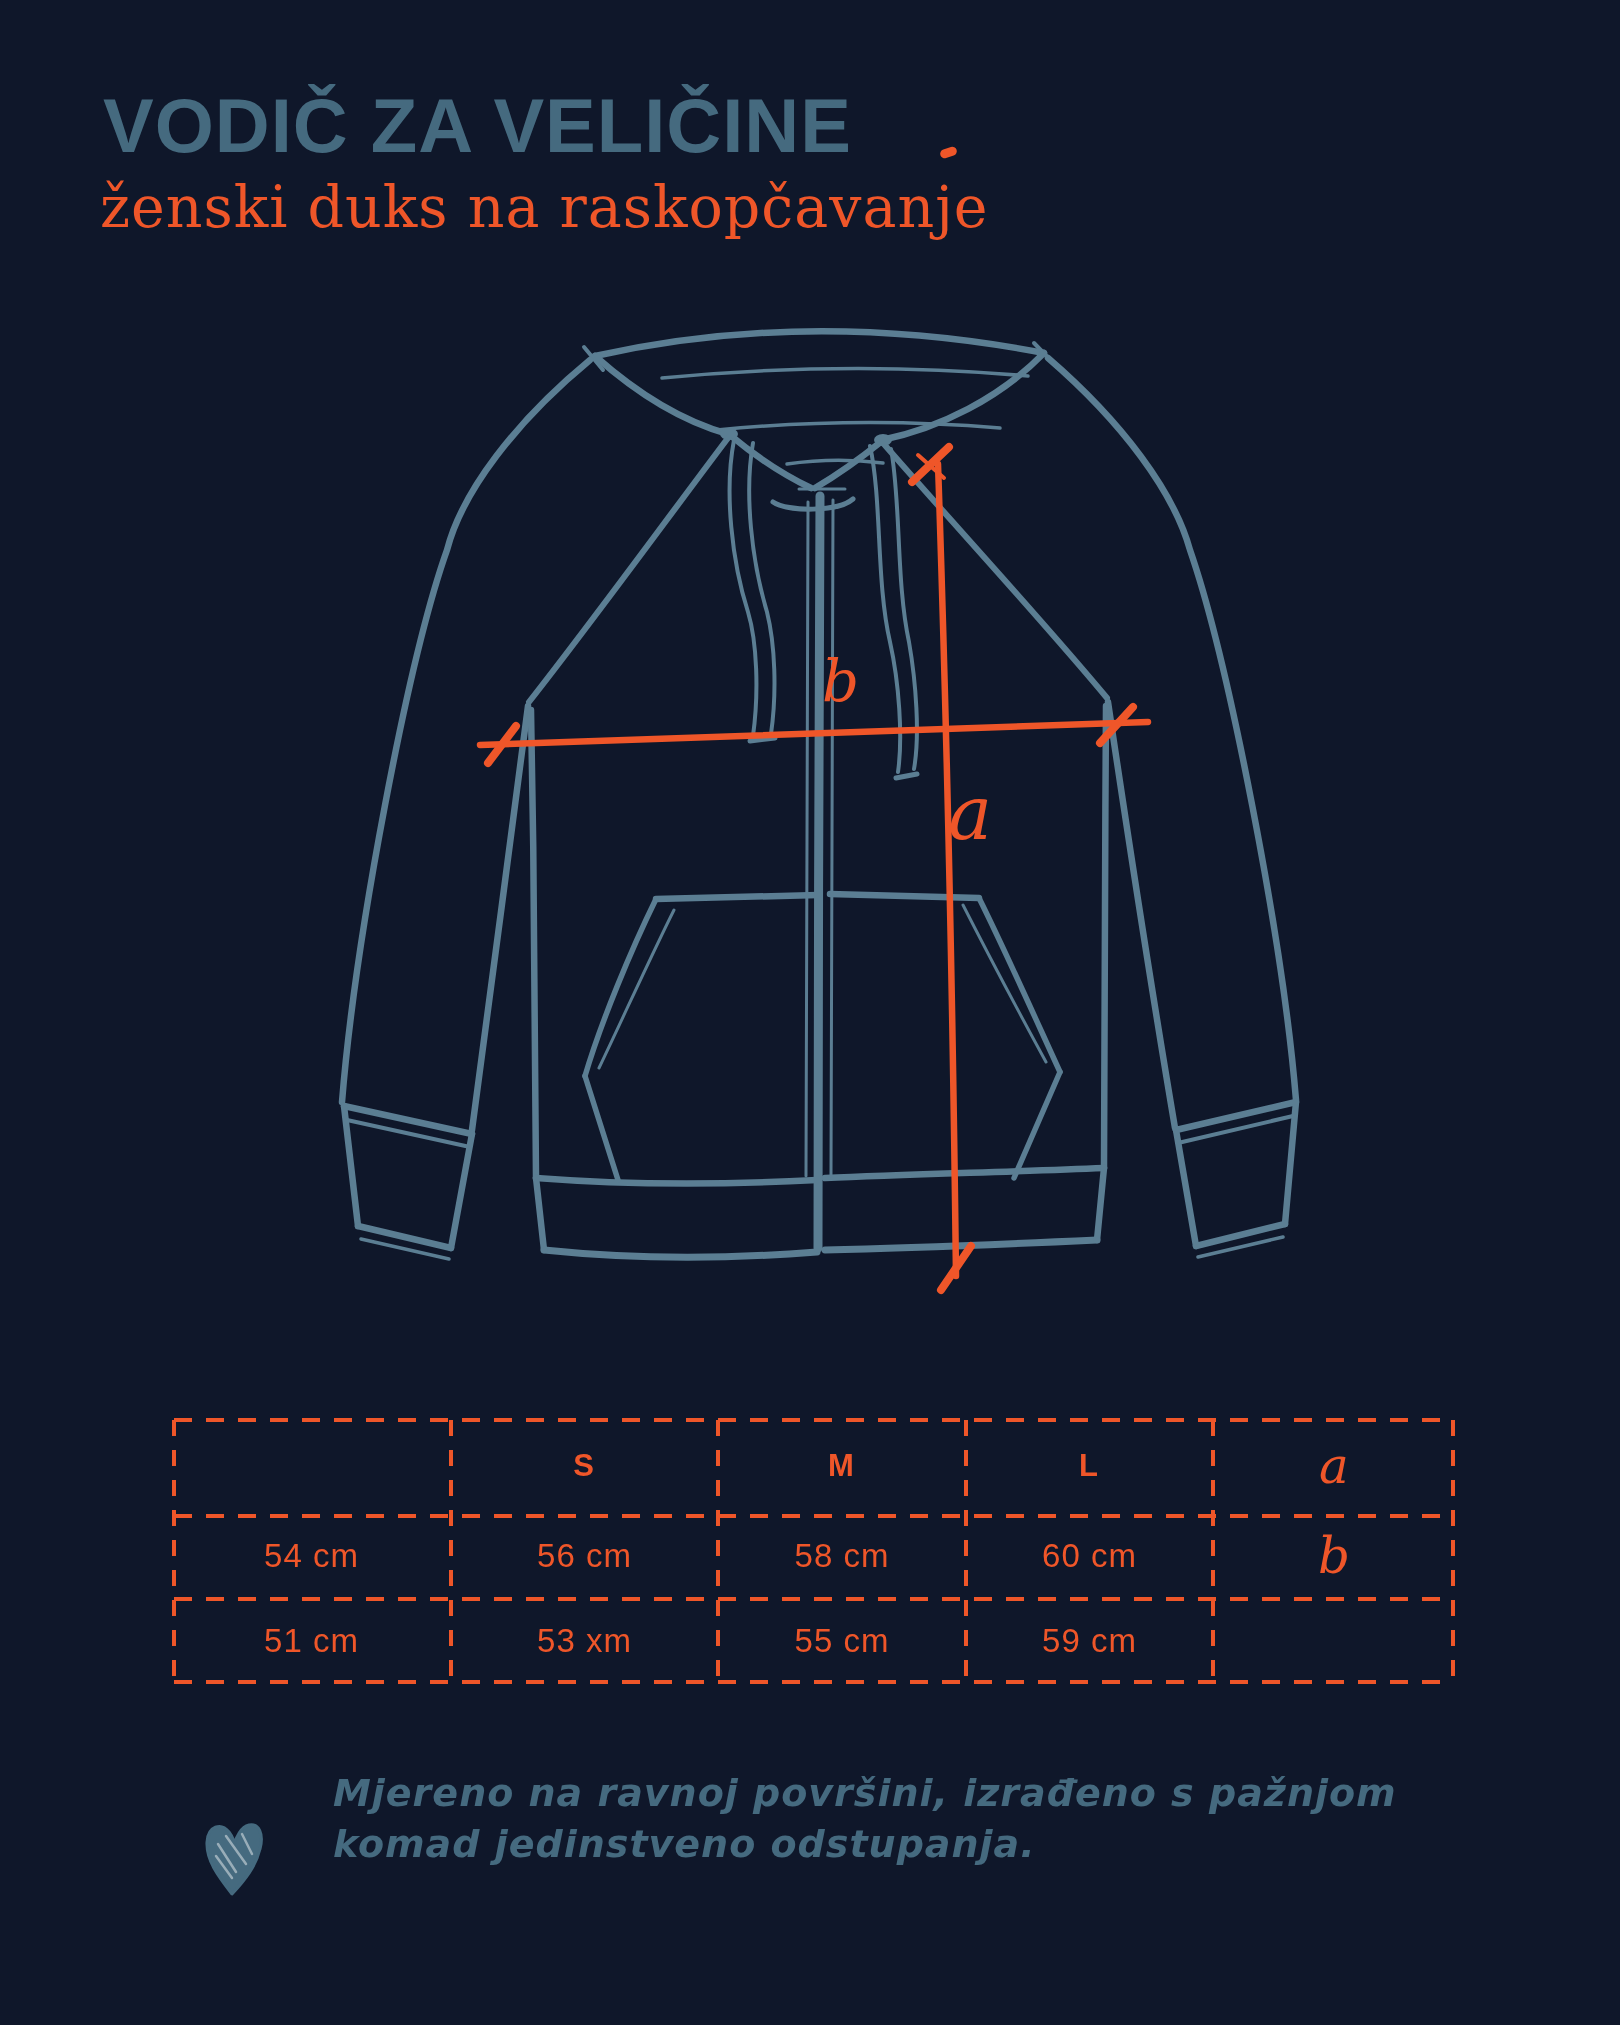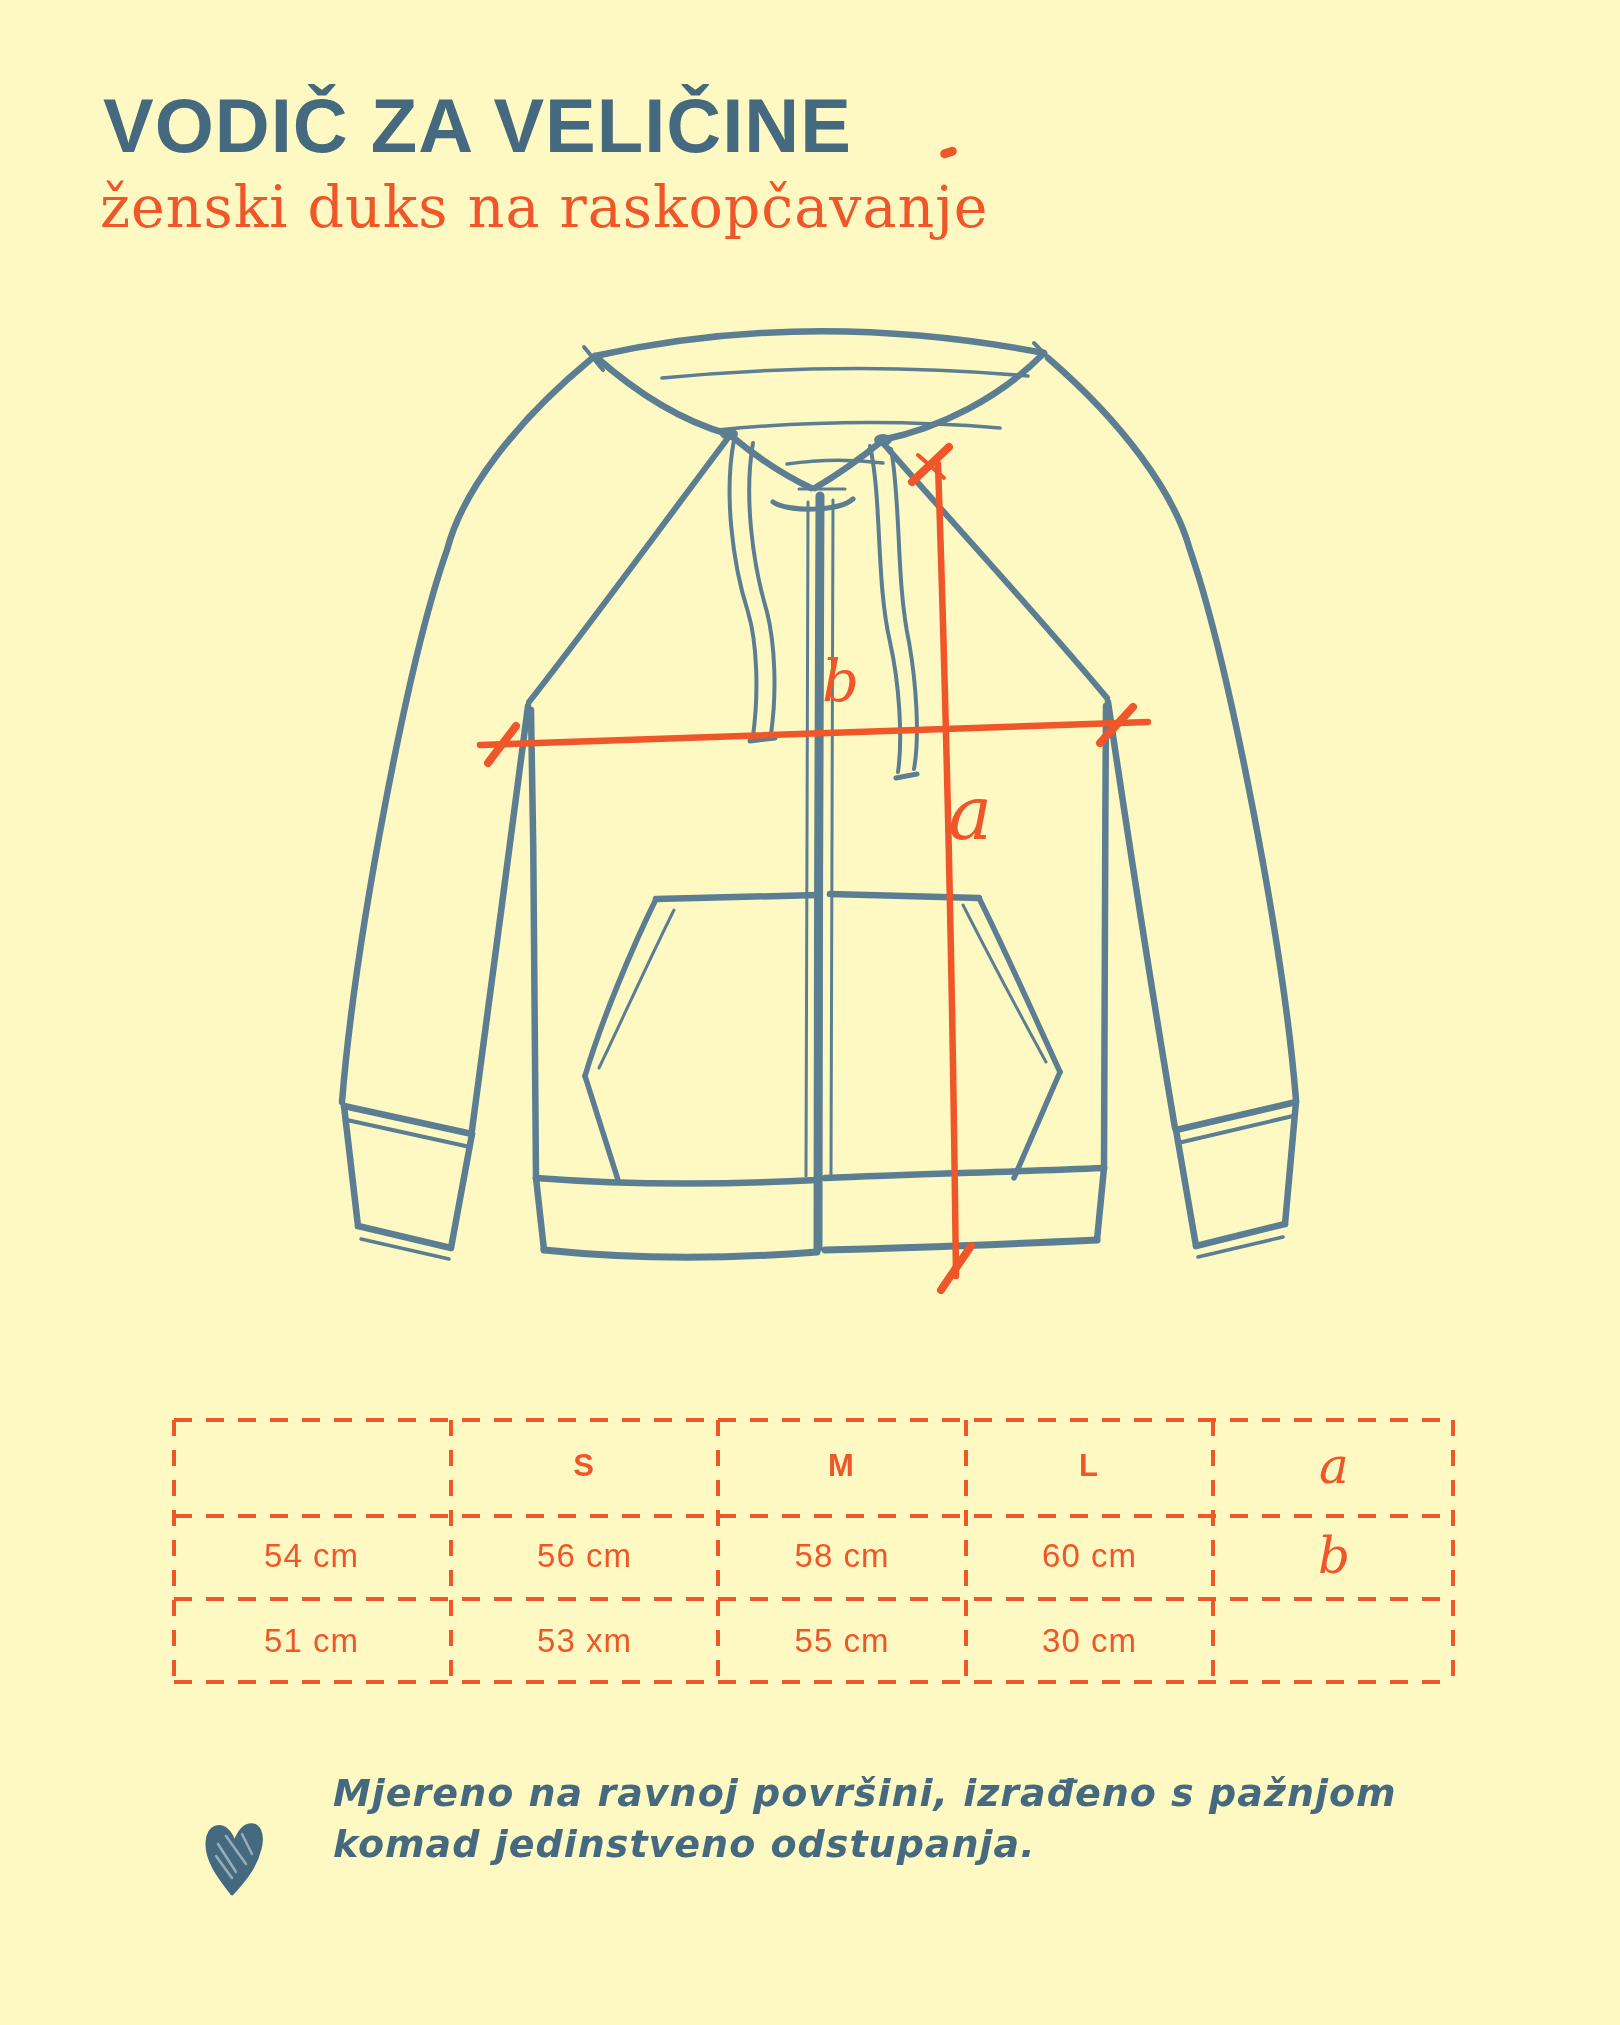--- a/index.html
+++ b/index.html
@@ -1,17 +1,17 @@
 <!DOCTYPE html>
 <html><head>
 <meta charset="utf-8">
 <style>
   html,body{margin:0;padding:0;background:#ffffff;}
   .page{
-    position:relative;width:1620px;height:2025px;background:#fef9c3;
+    position:relative;width:1620px;height:2025px;background:#0f172a;
     overflow:hidden;font-family:"Liberation Sans",sans-serif;
   }
   
   .title{
     position:absolute;left:103px;top:88px;
     font-size:76px;font-weight:bold;letter-spacing:1px;line-height:1;
     color:#456a7f;white-space:nowrap;
   }
   .title-dot{
     position:absolute;left:940px;top:148px;width:17px;height:9px;
@@ -175,21 +175,21 @@
       <div class="cell rowlab">a</div>
       <div class="cell value">54 cm</div>
       <div class="cell value">56 cm</div>
       <div class="cell value">58 cm</div>
       <div class="cell value">60 cm</div>
 
       <div class="cell rowlab">b</div>
       <div class="cell value">51 cm</div>
       <div class="cell value">53 xm</div>
       <div class="cell value">55 cm</div>
-      <div class="cell value">30 cm</div>
+      <div class="cell value">59 cm</div>
     </div>
   </div>
 
   <svg class="footer-heart" viewBox="0 0 62 86">
     <path d="M 30 80 C 16 62 4 46 5 28 C 6 12 19 8 27 18 C 30 22 32 27 32 31
              C 34 23 39 13 47 11 C 57 9 62 20 58 35 C 54 52 43 66 30 80 Z" fill="#456a7f" stroke="#456a7f" stroke-width="3" stroke-linejoin="round"></path>
     <path d="M 16 30 L 34 58 M 24 22 L 44 50 M 14 42 L 30 64 M 40 20 L 50 40" stroke="rgba(255,255,255,0.45)" stroke-width="2.5" fill="none" stroke-linecap="round"></path>
   </svg>
   <div class="footer-text">
     <div>Mjereno na ravnoj površini, izrađeno s pažnjom</div>

